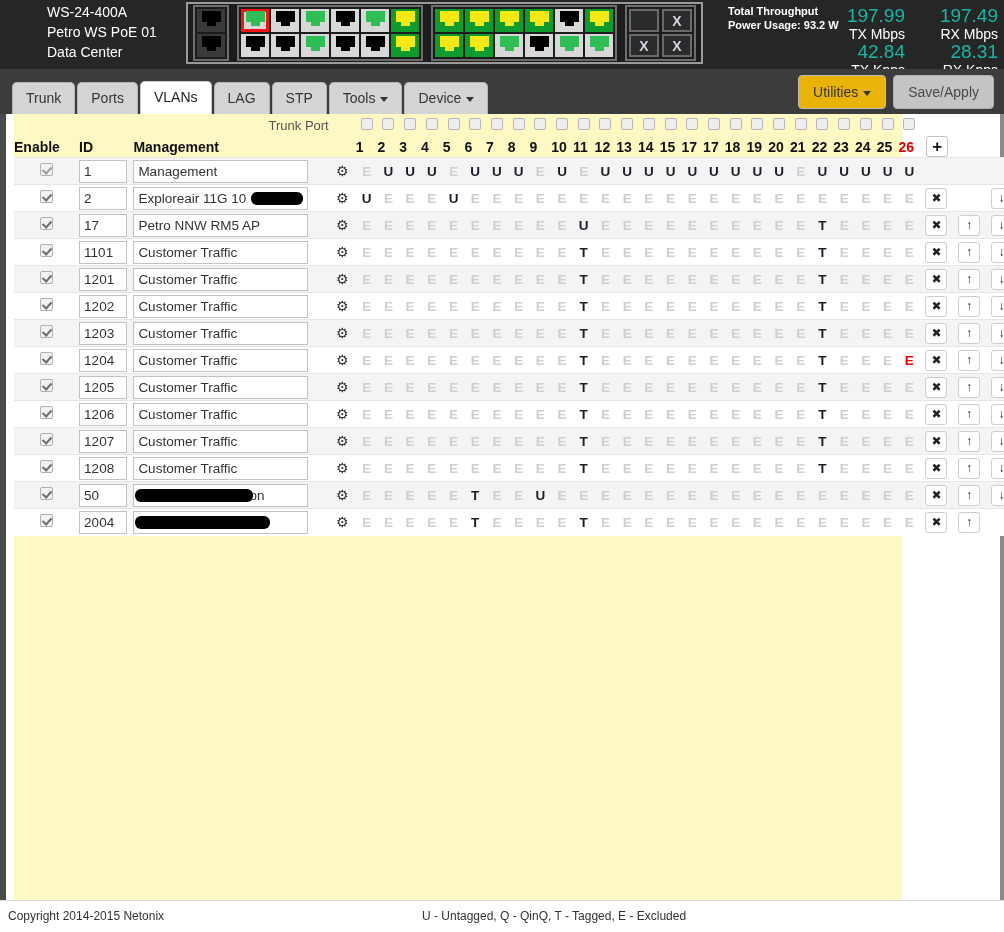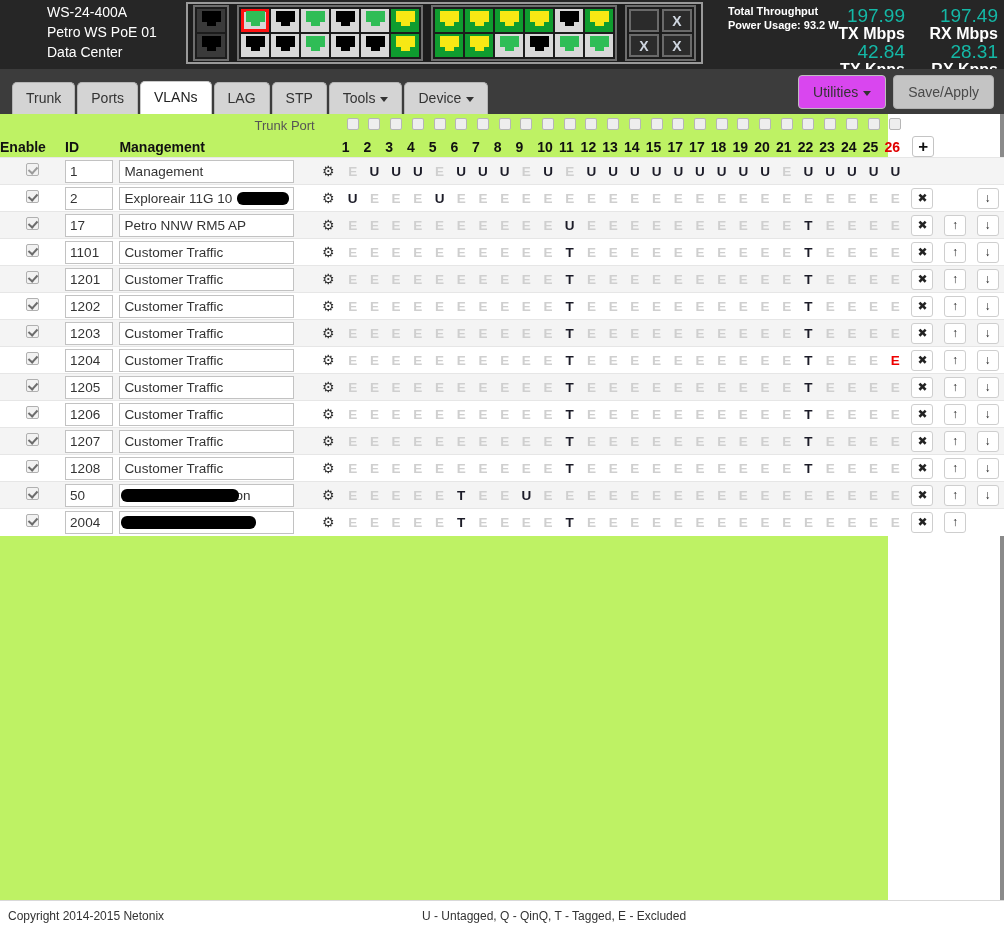--- a/index.html
+++ b/index.html
@@ -67,21 +67,21 @@
   .sfp.empty { color:transparent; }
   .sfpgroup { display:flex; gap:3px; border:2px solid #6e6e6e; padding:2px; }
 
   
   #throughput { position:absolute; left:728px; top:4px; width:272px; height:62px; }
   .tp-label { font-size:11px; font-weight:bold; color:#fff; line-height:14px; }
   .tp-grid { position:absolute; right:2px; top:0px; width:186px; }
   .tp-row { display:flex; }
   .tp-cell { width:93px; text-align:right; }
   .tp-num { font-size:19px; line-height:24px; color:#14b8a6; font-weight:normal; }
-  .tp-unit { font-size:16px; font-weight:bold; color:#fff; line-height:12px; }
+  .tp-unit { font-size:14px; font-weight:normal; color:#fff; line-height:12px; }
 
   
   #tabstrip {
     position:absolute; left:0; top:69px; width:1004px; height:45px;
     background:#3c3c3c;
   }
   #tabs { position:absolute; left:12px; bottom:0; display:flex; align-items:flex-end; }
   .tab {
     background:#d4d4d4; color:#333;
     border:1px solid #b5b5b5; border-bottom:none;
@@ -95,25 +95,25 @@
   .caret {
     display:inline-block; margin-left:5px;
     width:0;height:0;border-left:4px solid transparent;border-right:4px solid transparent;
     border-top:5px solid #333; vertical-align:middle;
   }
   #topright-btns { position:absolute; right:10px; top:6px; display:flex; gap:7px; }
   .btn {
     font-size:14px; padding:8px 14px; border-radius:4px;
     border:1px solid #bdbdbd; line-height:16px; white-space:nowrap;
   }
-  .btn-white { background:#d946ef; color:#333; }
+  .btn-white { background:#eab308; color:#333; }
   .btn-grey  { background:#c4c4c4; color:#4a4a4a; border-color:#b0b0b0; }
 
   
-  #content { position:absolute; left:0; top:114px; width:888px; height:786px; background:#bef264; }
+  #content { position:absolute; left:14px; top:114px; width:888px; height:786px; background:#fef9c3; }
 
   table#vlan-table { border-collapse:collapse; width:1004px; }
   table#vlan-table td, table#vlan-table th { padding:0; vertical-align:middle; }
 
   .hdr-trunk { height:22px; }
   .trunklbl { text-align:right; font-size:13px; color:#555; padding-right:6px; white-space:nowrap;}
   .cb-trunk {
     width:12px;height:12px;border:1px solid #b6b6b6;background:#eee;border-radius:2px;
     display:inline-block;
   }

